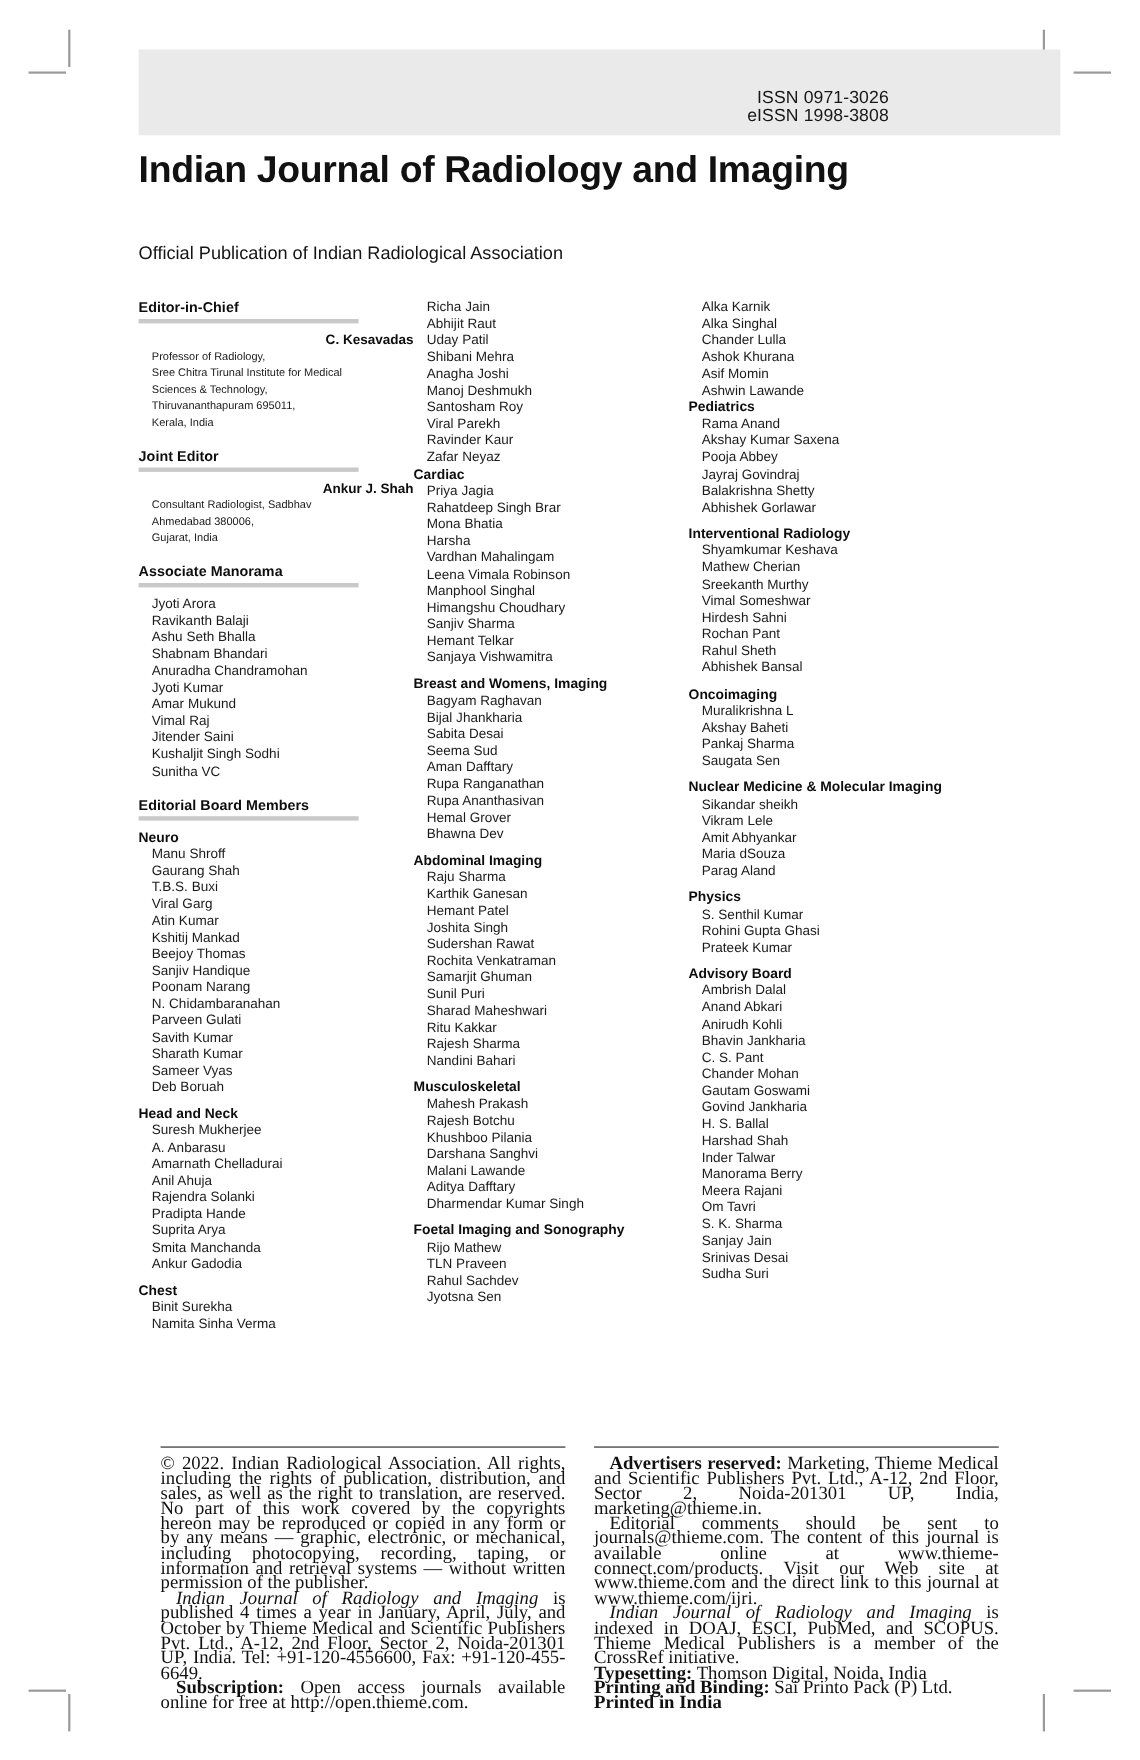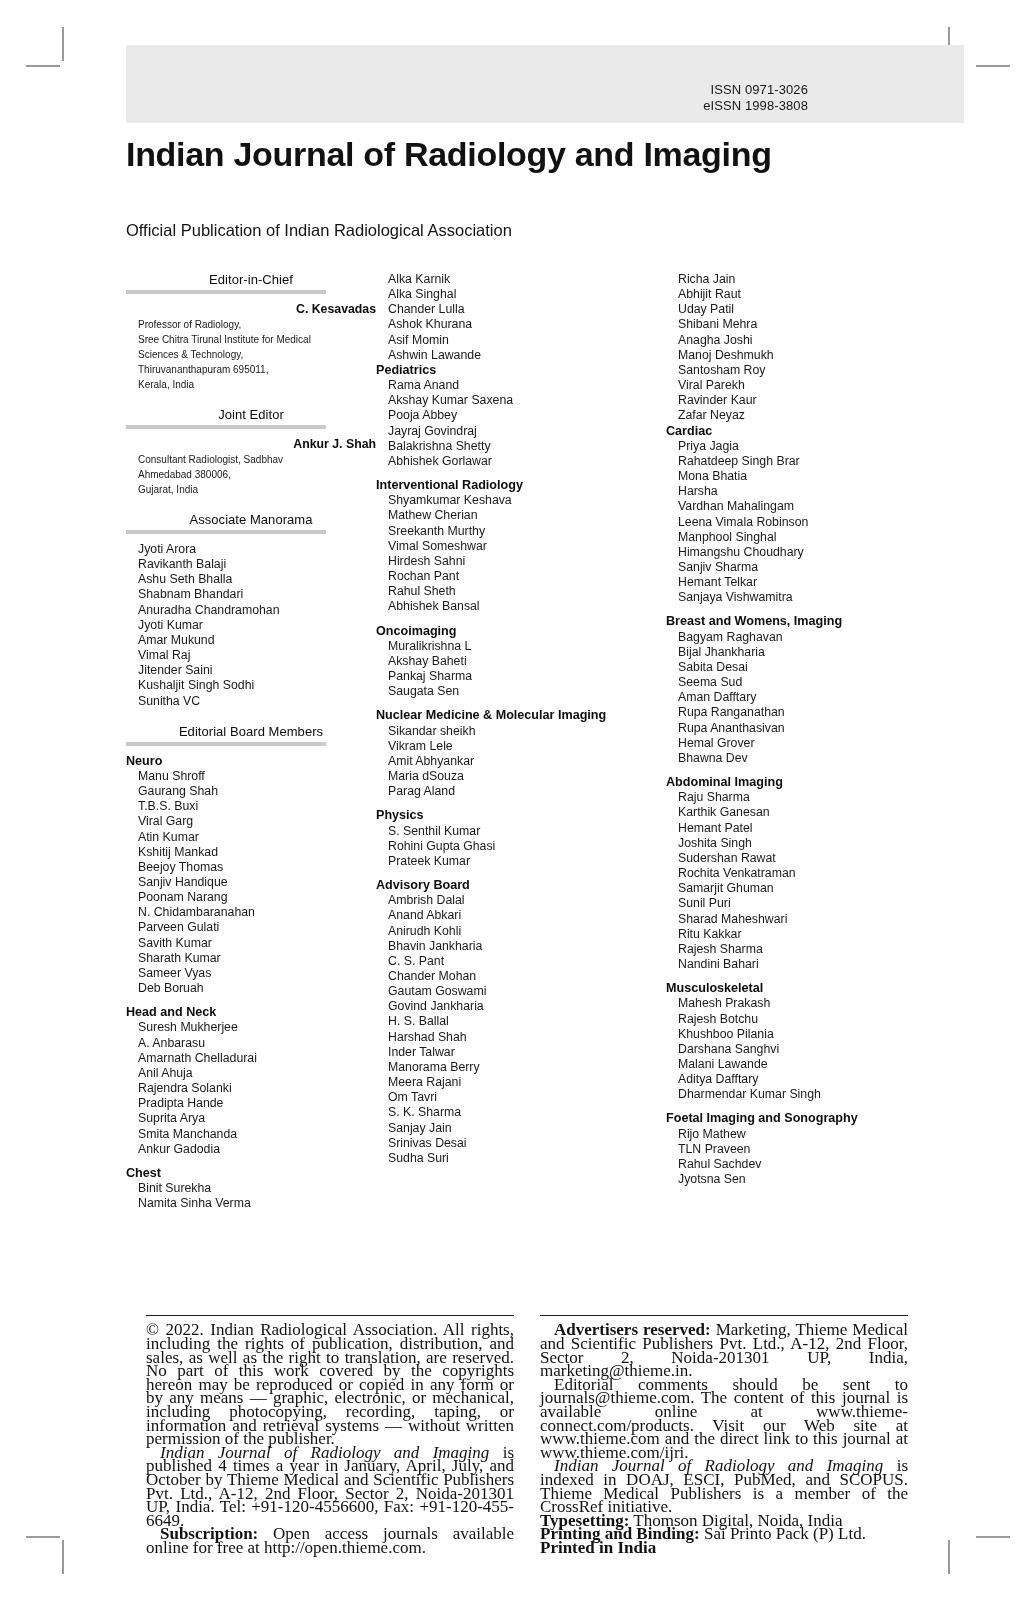--- a/index.html
+++ b/index.html
@@ -47,21 +47,21 @@
     top: 45px;
     width: 838px;
     height: 78px;
     background: #eaeaea;
   }
   .issn-lines {
     position: absolute;
     right: 102px;
     top: 82px;
     text-align: right;
-    font-size: 13px;
+    font-size: 16px;
     line-height: 15.5px;
     letter-spacing: 0.1px;
     color: #171717;
   }
 
   .journal-title {
     position: absolute;
     left: 0;
     top: 135px;
     font-size: 34px;
@@ -90,25 +90,24 @@
     gap: 0px;
   }
   .col { width: 250px; flex: 0 0 250px; }
   .col.c3 { width: 290px; flex: 0 0 290px; }
 
   
   .block { margin-bottom: 0; }
 
   .rule-heading {
     font-size: 13px;
-    font-weight: normal;
+    font-weight: bold;
     color: #0d0d0d;
     margin: 0 0 3px 0;
     letter-spacing: 0.05px;
-    text-align: center;
   }
   .rule-bar {
     height: 4px;
     background: #c9c9c9;
     width: 200px;
     margin: 0 0 8px 0;
   }
 
   .person-name {
     font-size: 12.3px;
@@ -286,20 +285,99 @@
             <div class="sub-heading">Chest</div>
             <ul class="name-list">
               <li>Binit Surekha</li>
               <li>Namita Sinha Verma</li>
             </ul>
           </div>
       </div>
 
     </div>
 
+    <div class="col c2">
+      <ul class="name-list">
+          <li>Richa Jain</li>
+          <li>Abhijit Raut</li>
+          <li>Uday Patil</li>
+          <li>Shibani Mehra</li>
+          <li>Anagha Joshi</li>
+          <li>Manoj Deshmukh</li>
+          <li>Santosham Roy</li>
+          <li>Viral Parekh</li>
+          <li>Ravinder Kaur</li>
+          <li>Zafar Neyaz</li>
+        </ul>
+      <div>
+          <div class="sub-heading">Cardiac</div>
+          <ul class="name-list">
+            <li>Priya Jagia</li>
+            <li>Rahatdeep Singh Brar</li>
+            <li>Mona Bhatia</li>
+            <li>Harsha</li>
+            <li>Vardhan Mahalingam</li>
+            <li>Leena Vimala Robinson</li>
+            <li>Manphool Singhal</li>
+            <li>Himangshu Choudhary</li>
+            <li>Sanjiv Sharma</li>
+            <li>Hemant Telkar</li>
+            <li>Sanjaya Vishwamitra</li>
+          </ul>
+          <div class="gap-sm"></div>
+          <div class="sub-heading">Breast and Womens, Imaging</div>
+          <ul class="name-list">
+            <li>Bagyam Raghavan</li>
+            <li>Bijal Jhankharia</li>
+            <li>Sabita Desai</li>
+            <li>Seema Sud</li>
+            <li>Aman Dafftary</li>
+            <li>Rupa Ranganathan</li>
+            <li>Rupa Ananthasivan</li>
+            <li>Hemal Grover</li>
+            <li>Bhawna Dev</li>
+          </ul>
+          <div class="gap-sm"></div>
+          <div class="sub-heading">Abdominal Imaging</div>
+          <ul class="name-list">
+            <li>Raju Sharma</li>
+            <li>Karthik Ganesan</li>
+            <li>Hemant Patel</li>
+            <li>Joshita Singh</li>
+            <li>Sudershan Rawat</li>
+            <li>Rochita Venkatraman</li>
+            <li>Samarjit Ghuman</li>
+            <li>Sunil Puri</li>
+            <li>Sharad Maheshwari</li>
+            <li>Ritu Kakkar</li>
+            <li>Rajesh Sharma</li>
+            <li>Nandini Bahari</li>
+          </ul>
+          <div class="gap-sm"></div>
+          <div class="sub-heading">Musculoskeletal</div>
+          <ul class="name-list">
+            <li>Mahesh Prakash</li>
+            <li>Rajesh Botchu</li>
+            <li>Khushboo Pilania</li>
+            <li>Darshana Sanghvi</li>
+            <li>Malani Lawande</li>
+            <li>Aditya Dafftary</li>
+            <li>Dharmendar Kumar Singh</li>
+          </ul>
+          <div class="gap-sm"></div>
+          <div class="sub-heading">Foetal Imaging and Sonography</div>
+          <ul class="name-list">
+            <li>Rijo Mathew</li>
+            <li>TLN Praveen</li>
+            <li>Rahul Sachdev</li>
+            <li>Jyotsna Sen</li>
+          </ul>
+        </div>
+    </div>
+
     <div class="col c3">
       <ul class="name-list">
           <li>Alka Karnik</li>
           <li>Alka Singhal</li>
           <li>Chander Lulla</li>
           <li>Ashok Khurana</li>
           <li>Asif Momin</li>
           <li>Ashwin Lawande</li>
         </ul>
       <div>
@@ -366,99 +444,20 @@
             <li>Meera Rajani</li>
             <li>Om Tavri</li>
             <li>S. K. Sharma</li>
             <li>Sanjay Jain</li>
             <li>Srinivas Desai</li>
             <li>Sudha Suri</li>
           </ul>
         </div>
     </div>
 
-    <div class="col c2">
-      <ul class="name-list">
-          <li>Richa Jain</li>
-          <li>Abhijit Raut</li>
-          <li>Uday Patil</li>
-          <li>Shibani Mehra</li>
-          <li>Anagha Joshi</li>
-          <li>Manoj Deshmukh</li>
-          <li>Santosham Roy</li>
-          <li>Viral Parekh</li>
-          <li>Ravinder Kaur</li>
-          <li>Zafar Neyaz</li>
-        </ul>
-      <div>
-          <div class="sub-heading">Cardiac</div>
-          <ul class="name-list">
-            <li>Priya Jagia</li>
-            <li>Rahatdeep Singh Brar</li>
-            <li>Mona Bhatia</li>
-            <li>Harsha</li>
-            <li>Vardhan Mahalingam</li>
-            <li>Leena Vimala Robinson</li>
-            <li>Manphool Singhal</li>
-            <li>Himangshu Choudhary</li>
-            <li>Sanjiv Sharma</li>
-            <li>Hemant Telkar</li>
-            <li>Sanjaya Vishwamitra</li>
-          </ul>
-          <div class="gap-sm"></div>
-          <div class="sub-heading">Breast and Womens, Imaging</div>
-          <ul class="name-list">
-            <li>Bagyam Raghavan</li>
-            <li>Bijal Jhankharia</li>
-            <li>Sabita Desai</li>
-            <li>Seema Sud</li>
-            <li>Aman Dafftary</li>
-            <li>Rupa Ranganathan</li>
-            <li>Rupa Ananthasivan</li>
-            <li>Hemal Grover</li>
-            <li>Bhawna Dev</li>
-          </ul>
-          <div class="gap-sm"></div>
-          <div class="sub-heading">Abdominal Imaging</div>
-          <ul class="name-list">
-            <li>Raju Sharma</li>
-            <li>Karthik Ganesan</li>
-            <li>Hemant Patel</li>
-            <li>Joshita Singh</li>
-            <li>Sudershan Rawat</li>
-            <li>Rochita Venkatraman</li>
-            <li>Samarjit Ghuman</li>
-            <li>Sunil Puri</li>
-            <li>Sharad Maheshwari</li>
-            <li>Ritu Kakkar</li>
-            <li>Rajesh Sharma</li>
-            <li>Nandini Bahari</li>
-          </ul>
-          <div class="gap-sm"></div>
-          <div class="sub-heading">Musculoskeletal</div>
-          <ul class="name-list">
-            <li>Mahesh Prakash</li>
-            <li>Rajesh Botchu</li>
-            <li>Khushboo Pilania</li>
-            <li>Darshana Sanghvi</li>
-            <li>Malani Lawande</li>
-            <li>Aditya Dafftary</li>
-            <li>Dharmendar Kumar Singh</li>
-          </ul>
-          <div class="gap-sm"></div>
-          <div class="sub-heading">Foetal Imaging and Sonography</div>
-          <ul class="name-list">
-            <li>Rijo Mathew</li>
-            <li>TLN Praveen</li>
-            <li>Rahul Sachdev</li>
-            <li>Jyotsna Sen</li>
-          </ul>
-        </div>
-    </div>
-
   </div>
 
   <div class="footer">
 
     <div class="footer-col">
       <div class="hr"></div>
       <p>© 2022. Indian Radiological Association. All rights, including the rights of publication, distribution, and sales, as well as the right to translation, are reserved. No part of this work covered by the copyrights hereon may be reproduced or copied in any form or by any means — graphic, electronic, or mechanical, including photocopying, recording, taping, or information and retrieval systems — without written permission of the publisher.</p>
       <p class="indent"><i>Indian Journal of Radiology and Imaging</i><span> is published 4 times a year in January, April, July, and October by Thieme Medical and Scientific Publishers Pvt. Ltd., A-12, 2nd Floor, Sector 2, Noida-201301 UP, India. Tel: +91-120-4556600, Fax: +91-120-455-6649.</span></p>
       <p class="indent"><b>Subscription:</b><span> Open access journals available online for free at http://open.thieme.com.</span></p>
     </div>

